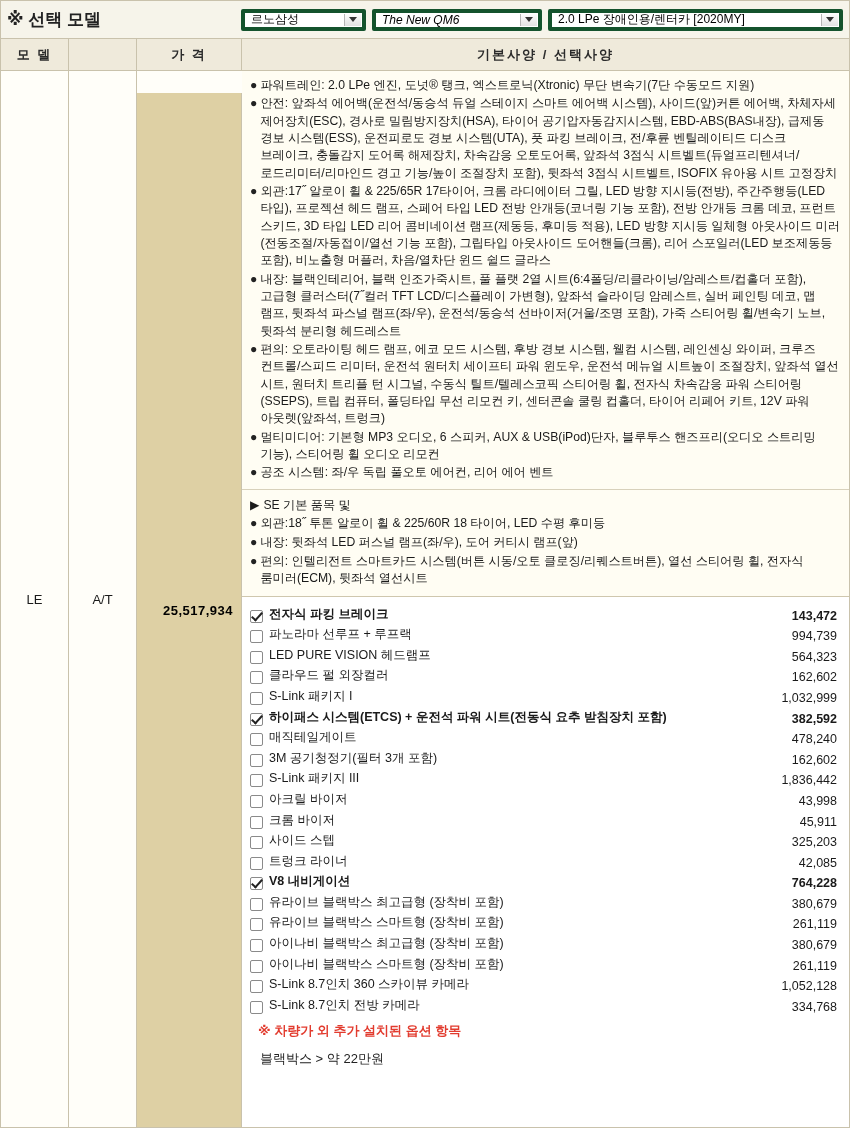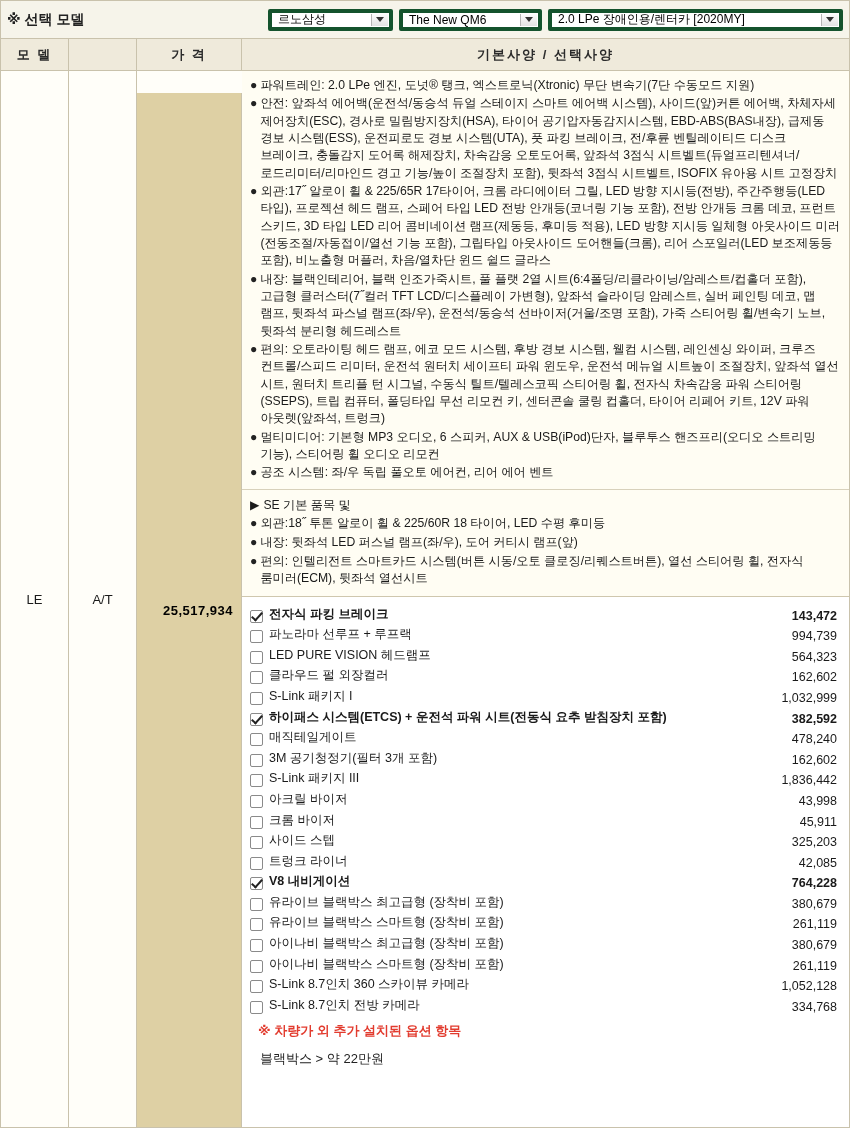--- a/index.html
+++ b/index.html
@@ -27,21 +27,21 @@
   
   .topbar {
     height: 38px;
     background: #f6f4ea;
     border-bottom: 1px solid #c9c2ac;
     display: flex;
     align-items: center;
     padding: 0 6px;
   }
   .topbar-label {
-    font-size: 14px;
+    font-size: 17px;
     color: #222;
     font-weight: bold;
     white-space: nowrap;
     margin-right: 10px;
   }
   .selects {
     display: flex;
     gap: 6px;
     margin-left: auto;
     align-items: center;
@@ -72,21 +72,21 @@
     justify-content: center;
   }
   .sel .arrow::after {
     content: "";
     border-left: 4px solid transparent;
     border-right: 4px solid transparent;
     border-top: 5px solid #333;
     display: block;
   }
   .sel-brand { width: 125px; }
-  .sel-model { width: 143px; }
+  .sel-model { width: 170px; font-style: italic; }
   .sel-trim  { width: 295px; }
 
   
   .thead {
     display: flex;
     height: 32px;
     background: #efeadb;
     border-bottom: 1px solid #c9c2ac;
     font-weight: bold;
     font-size: 13px;

